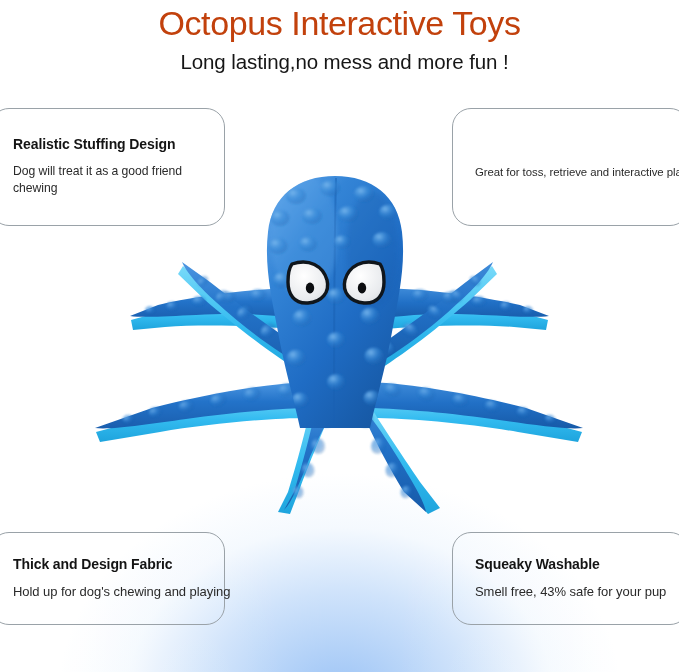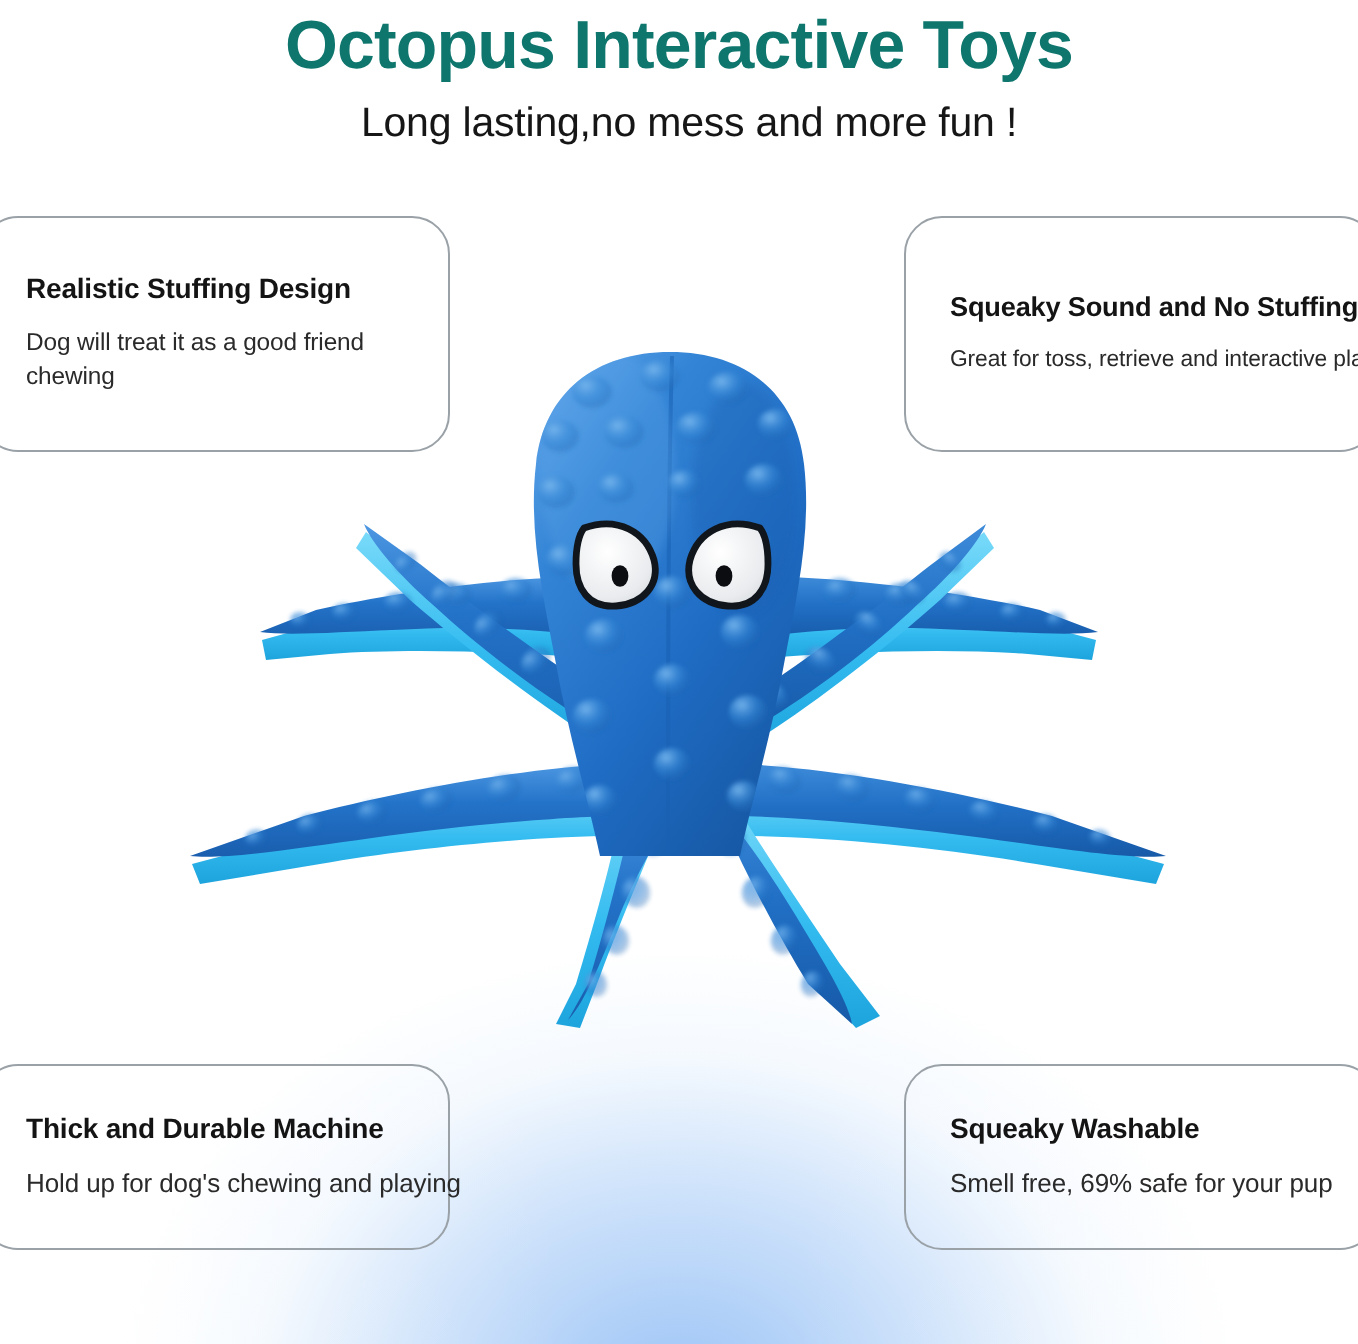--- a/index.html
+++ b/index.html
@@ -21,21 +21,21 @@
   }
   .glow2{
     position:absolute;left:0;bottom:0;width:100%;height:22%;
     background:linear-gradient(to right, rgba(255,255,255,1) 0%, rgba(255,255,255,.15) 16%, rgba(255,255,255,0) 42%, rgba(255,255,255,0) 58%, rgba(255,255,255,.15) 84%, rgba(255,255,255,1) 100%);
     pointer-events:none;
   }
 
   
   .header{position:absolute;left:0;top:0;width:100%;text-align:center;}
   .title{
-    font-size:34px;font-weight:bold;color:#0f766e;
+    font-size:34px;font-weight:normal;color:#c2410c;
     letter-spacing:-0.4px;margin:4px 0 0 0;line-height:1.12;
   }
   .subtitle{
     font-size:20.5px;color:#161616;margin:8px 0 0 10px;line-height:1.15;
     letter-spacing:-0.1px;
   }
 
   
   .fbox{
     position:absolute;
@@ -291,27 +291,26 @@
     <div class="title">Octopus Interactive Toys</div>
     <div class="subtitle">Long lasting,no mess and more fun !</div>
   </div>
 
   <div class="fbox tl">
     <div class="h">Realistic Stuffing Design</div>
     <div class="p">Dog will treat it as a good friend chewing</div>
   </div>
 
   <div class="fbox tr">
-    <div class="h">Squeaky Sound and No Stuffing</div>
     <div class="p">Great for toss, retrieve and interactive play</div>
   </div>
 
   <div class="fbox bl">
-    <div class="h">Thick and Durable Machine</div>
+    <div class="h">Thick and Design Fabric</div>
     <div class="p">Hold up for dog's chewing and playing</div>
   </div>
 
   <div class="fbox br">
     <div class="h">Squeaky Washable</div>
-    <div class="p">Smell free, 69% safe for your pup</div>
+    <div class="p">Smell free, 43% safe for your pup</div>
   </div>
 
 </div>
 
 </body></html>

